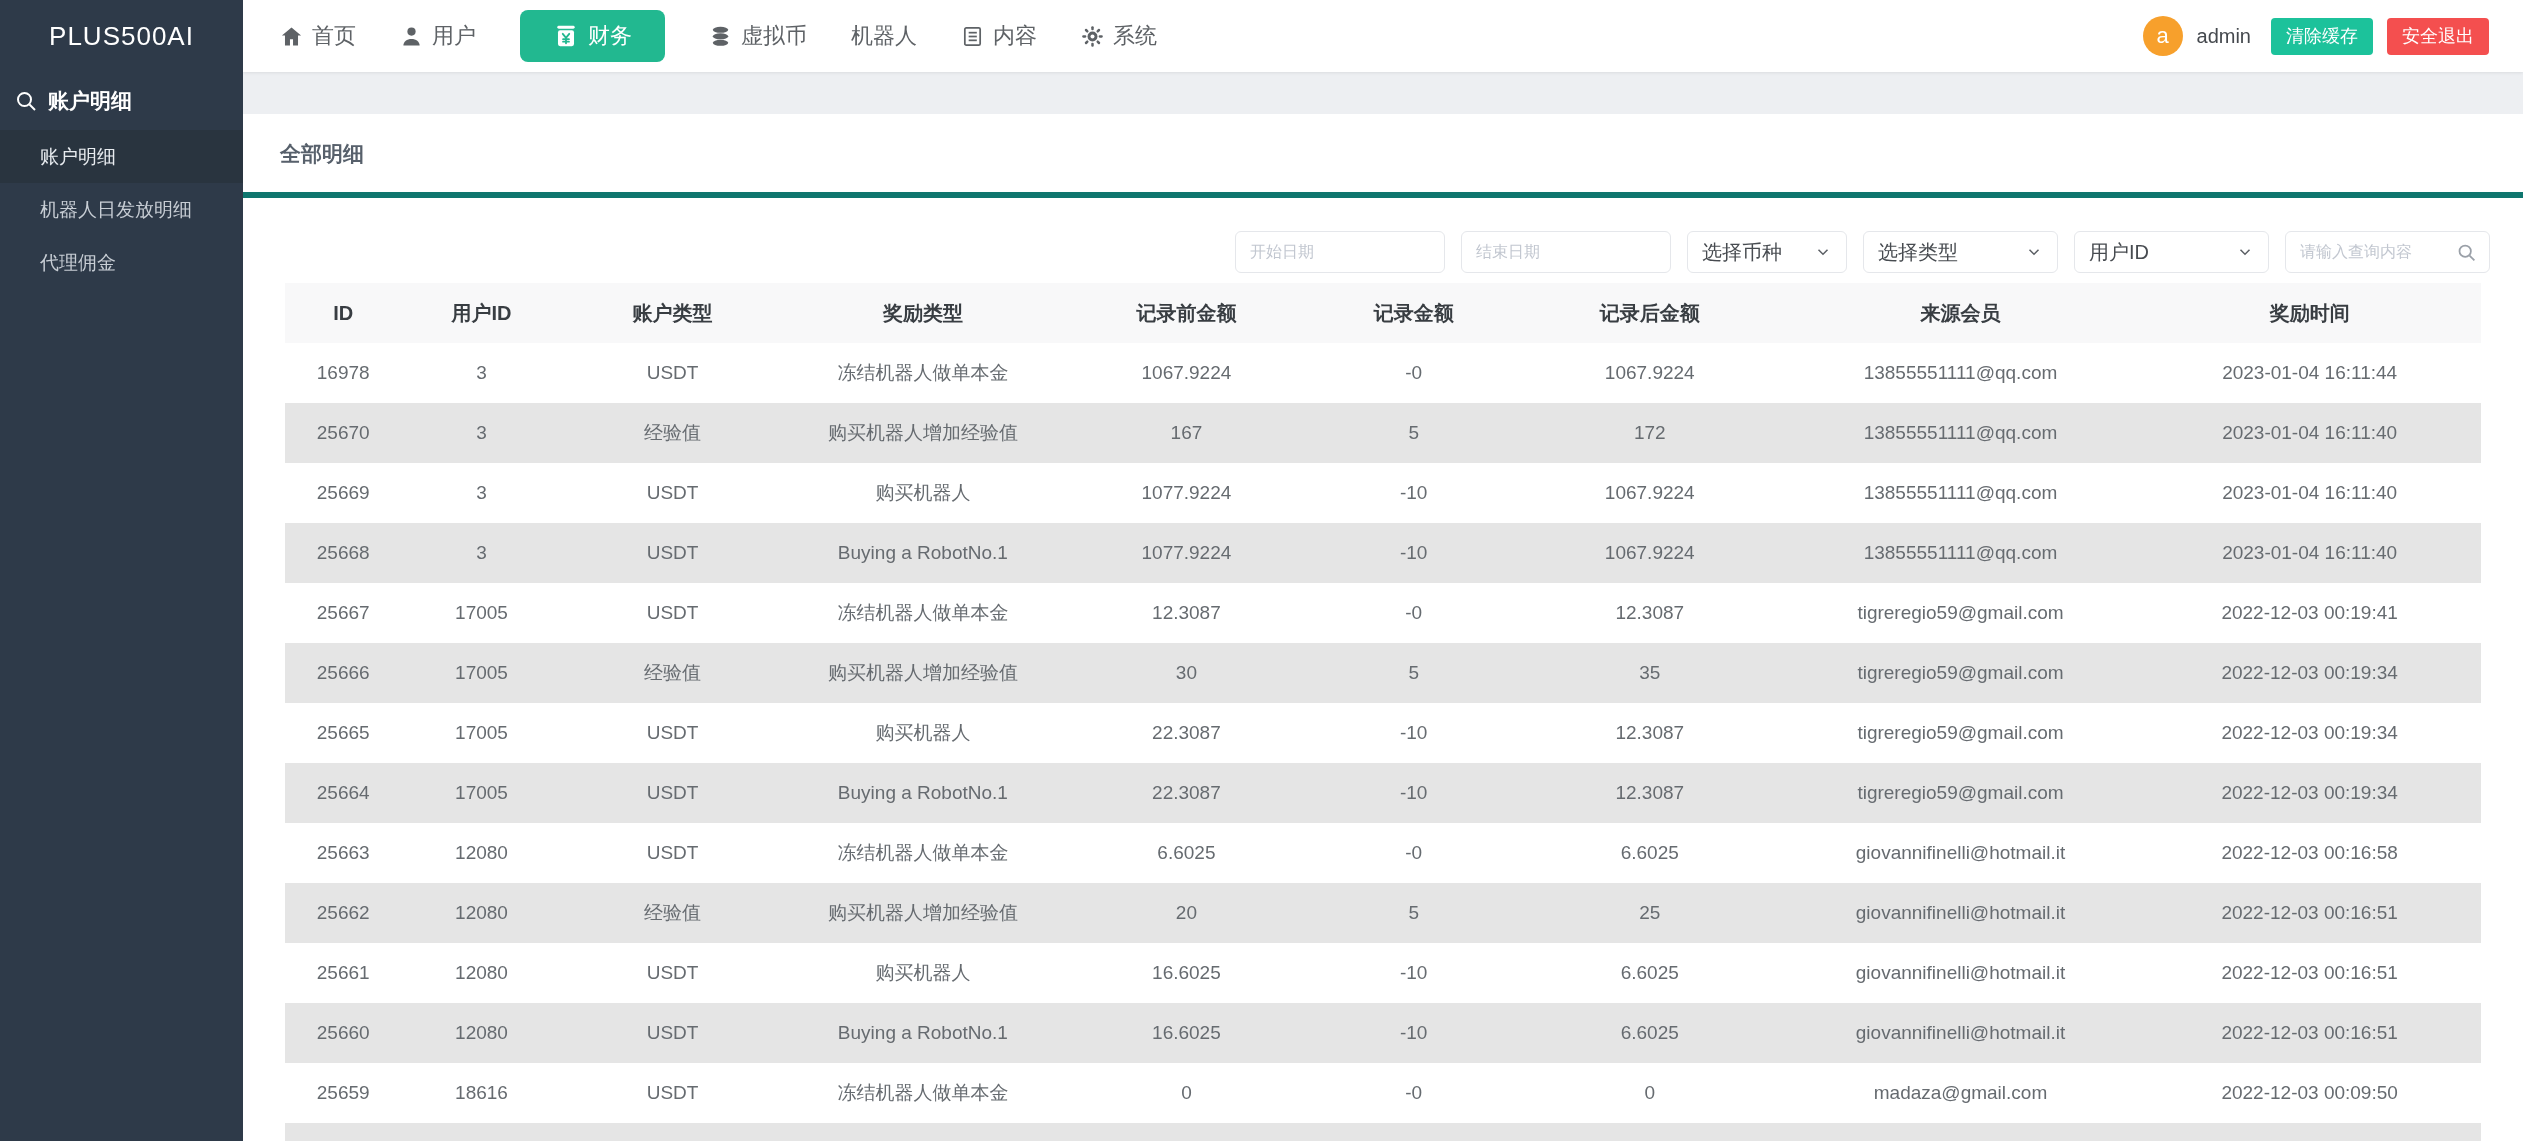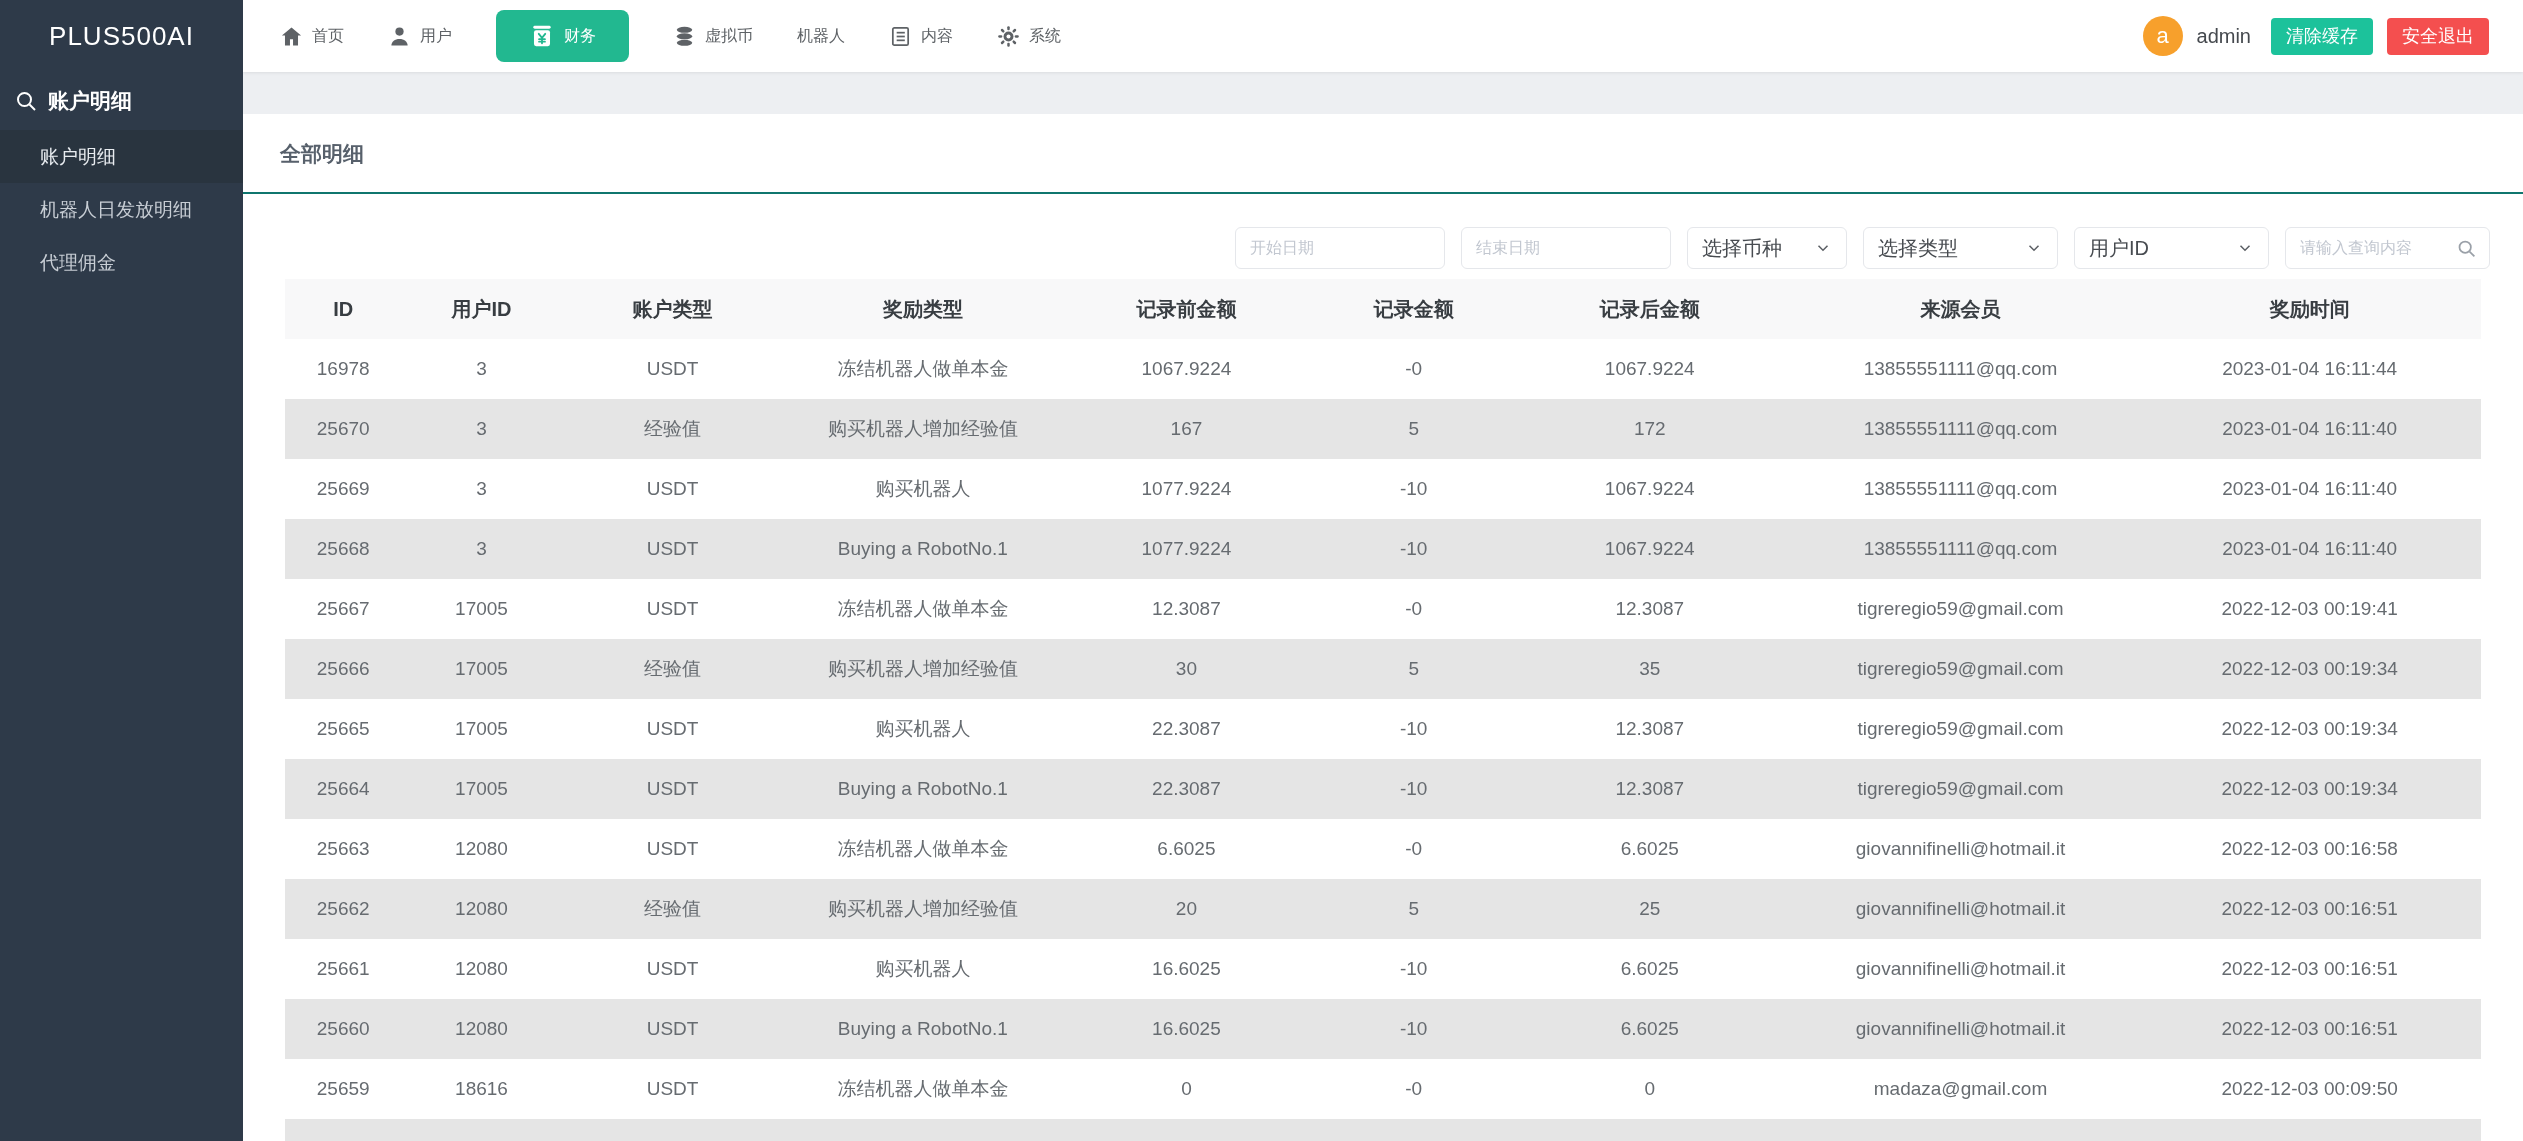--- a/index.html
+++ b/index.html
@@ -9,34 +9,34 @@
   .sidebar{position:absolute;left:0;top:0;width:243px;height:100%;background:#2E3A49;z-index:3;}
   .logo{height:72px;display:flex;align-items:center;justify-content:center;color:#fff;font-size:26px;font-weight:500;letter-spacing:1px;}
   .side-header{height:58px;display:flex;align-items:center;gap:10px;padding-left:14px;color:#fff;font-weight:700;font-size:21px;}
   .side-header svg{width:24px;height:24px;stroke:#fff;}
   .side-item{height:53px;line-height:53px;padding-left:40px;color:#C7CDD4;font-size:19px;cursor:pointer;white-space:nowrap;}
   .side-item.active{background:#29343F;color:#E8ECF0;}
 
   
   .topbar{position:absolute;left:243px;top:0;right:0;height:72px;background:#fff;display:flex;align-items:center;padding:0 34px 0 37px;box-shadow:0 1px 3px rgba(0,0,0,.08);z-index:2;box-sizing:border-box;}
   .topnav{display:flex;align-items:center;column-gap:44px;}
-  .nav-item{display:flex;align-items:center;gap:9px;color:#5E6266;font-size:16px;cursor:pointer;white-space:nowrap;}
+  .nav-item{display:flex;align-items:center;gap:9px;color:#5E6266;font-size:22px;cursor:pointer;white-space:nowrap;}
   .nav-item svg{width:23px;height:23px;}
   .nav-item.active{background:var(--green,#22B890);color:#fff;height:52px;padding:0 33px;border-radius:8px;}
   .nav-item.active svg{width:26px;height:26px;}
   .user-cluster{margin-left:auto;display:flex;align-items:center;gap:14px;}
   .avatar{width:40px;height:40px;border-radius:50%;background:var(--orange,#F7A02C);color:#fff;display:flex;align-items:center;justify-content:center;font-size:22px;}
   .username{color:#45494e;font-size:20px;margin-right:6px;}
   .btn{height:37px;padding:0 15px;border:none;border-radius:4px;color:#fff;font-size:18px;font-family:inherit;cursor:pointer;display:flex;align-items:center;}
   .btn.green{background:var(--green2,#1CC29B);}
   .btn.red{background:var(--red,#F44F4F);}
 
   
   .card{position:absolute;left:243px;top:114px;right:0;bottom:0;background:#fff;}
-  .card-title{height:78px;line-height:80px;padding-left:37px;font-size:21px;color:#57606B;font-weight:600;border-bottom:2px solid #0f766e;}
+  .card-title{height:78px;line-height:80px;padding-left:37px;font-size:21px;color:#57606B;font-weight:600;border-bottom:6px solid #0f766e;}
   .filters{display:flex;justify-content:flex-end;align-items:center;gap:16px;padding:33px 33px 0 0;}
   .f-ctl{position:relative;height:42px;box-sizing:border-box;border:1px solid #E5E7EB;border-radius:6px;background:#fff;display:flex;align-items:center;}
   .f-ctl input{border:none;outline:none;background:transparent;width:100%;height:100%;padding:0 14px;font-size:16px;color:#444;font-family:inherit;}
   .f-ctl input::placeholder{color:#C2C7D0;}
   .f-select{padding:0 14px;font-size:20px;color:#474b50;cursor:pointer;justify-content:space-between;}
   .f-select svg{width:18px;height:18px;stroke:#5b5f64;flex:none;}
   .f-search svg{position:absolute;right:12px;top:10px;width:21px;height:21px;stroke:#9aa0a8;}
   .f-search input{padding-right:42px;}
   .w210{width:210px;} .w160{width:160px;} .w195{width:195px;} .w205{width:205px;}
 

